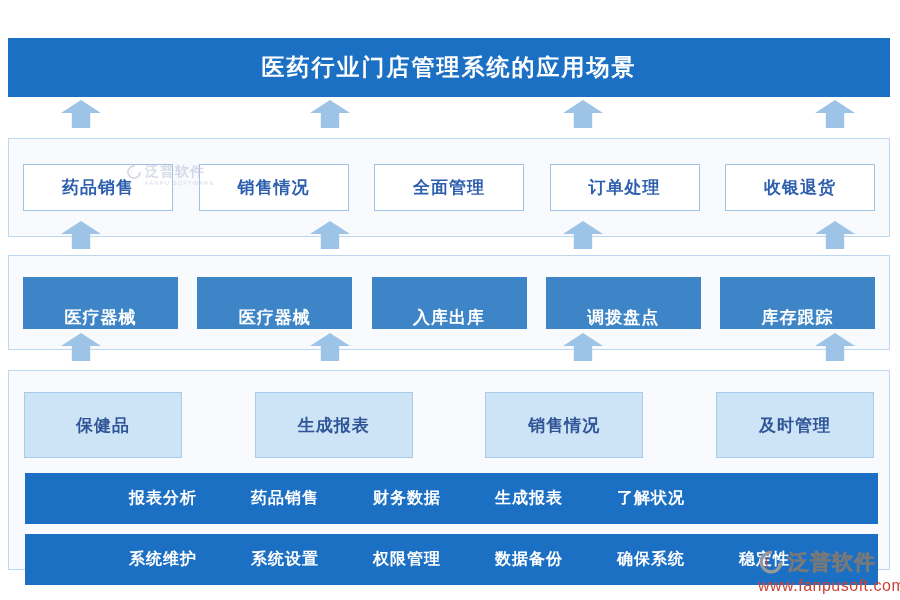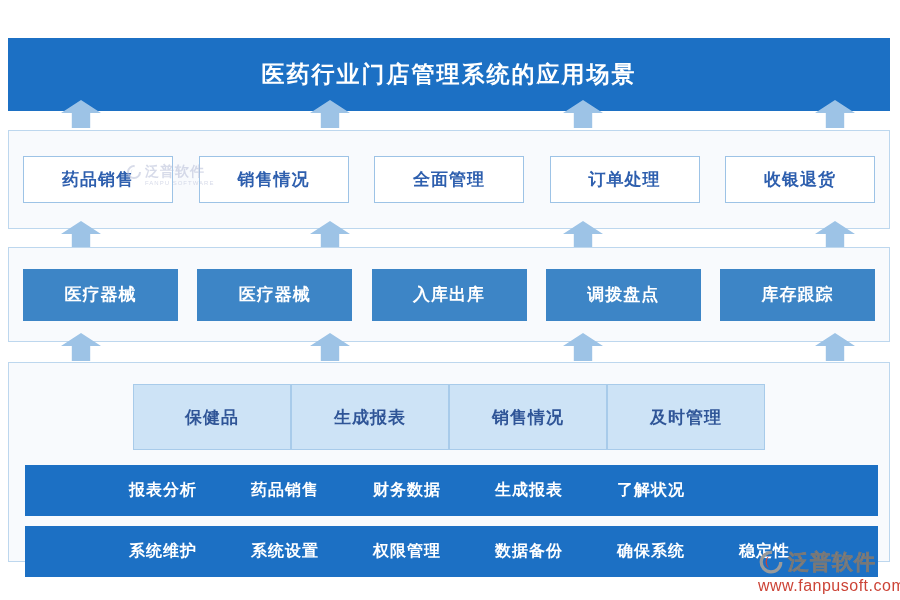--- a/index.html
+++ b/index.html
@@ -15,61 +15,62 @@
     --light-btn-text:#2F5597;
     --logo-grey:#8C8C8C;
     --logo-red:#CC4437;
     --watermark:#B7BED8;
   }
   html,body{margin:0;padding:0;}
   body{background:#ffffff;font-family:"Liberation Sans","DejaVu Sans",sans-serif;}
   .canvas{position:relative;width:900px;height:600px;background:#ffffff;overflow:hidden;}
 
   .title-bar{
-    position:absolute;left:8px;top:38px;width:882px;height:73px;
+    position:absolute;left:8px;top:38px;width:882px;height:59px;
     background:var(--primary);color:#ffffff;
     display:flex;align-items:center;justify-content:center;
     font-size:23px;font-weight:bold;letter-spacing:2px;
   }
 
   .arrow-row{position:absolute;left:0;width:900px;height:28px;}
   .up-arrow{
     position:absolute;top:0;width:40px;height:28px;
     background:var(--arrow);
     clip-path:polygon(50% 0,100% 46%,73% 46%,73% 100%,27% 100%,27% 46%,0 46%);
   }
   .arrow-row .a1{left:61px;} .arrow-row .a2{left:310px;}
   .arrow-row .a3{left:563px;} .arrow-row .a4{left:815px;}
 
   .panel{
     position:absolute;left:8px;width:880px;
     background:var(--panel-bg);border:1px solid var(--panel-border);
     box-sizing:content-box;
+    margin-top:8px;
   }
   .panel-flex{display:flex;align-items:center;justify-content:space-between;padding:0 14px;width:852px;}
 
   .panel1{top:130px;height:97px;}
   .panel2{top:247px;height:93px;}
   .panel3{top:362px;height:198px;}
 
   .btn-outline{
     width:150px;height:47px;background:#ffffff;
     border:1px solid var(--outline-btn-border);
     color:var(--outline-btn-text);font-size:17px;font-weight:bold;
     display:flex;align-items:center;justify-content:center;
     letter-spacing:1px;box-sizing:border-box;
   }
   .btn-solid{
     width:155px;height:52px;background:var(--secondary);
     color:#ffffff;font-size:17px;font-weight:bold;
-    display:flex;align-items:center;justify-content:center;
+    display:flex;align-items:flex-end;justify-content:center;
     letter-spacing:1px;box-sizing:border-box;
   }
   .light-row{
-    display:flex;align-items:center;justify-content:center;
+    display:flex;align-items:center;justify-content:space-between;
     padding:21px 15px 0;width:850px;
   }
   .btn-light{
     width:158px;height:66px;background:var(--light-btn-bg);
     border:1px solid var(--light-btn-border);
     color:var(--light-btn-text);font-size:17px;font-weight:bold;
     display:flex;align-items:center;justify-content:center;
     letter-spacing:1px;box-sizing:border-box;
   }
   .bar{

